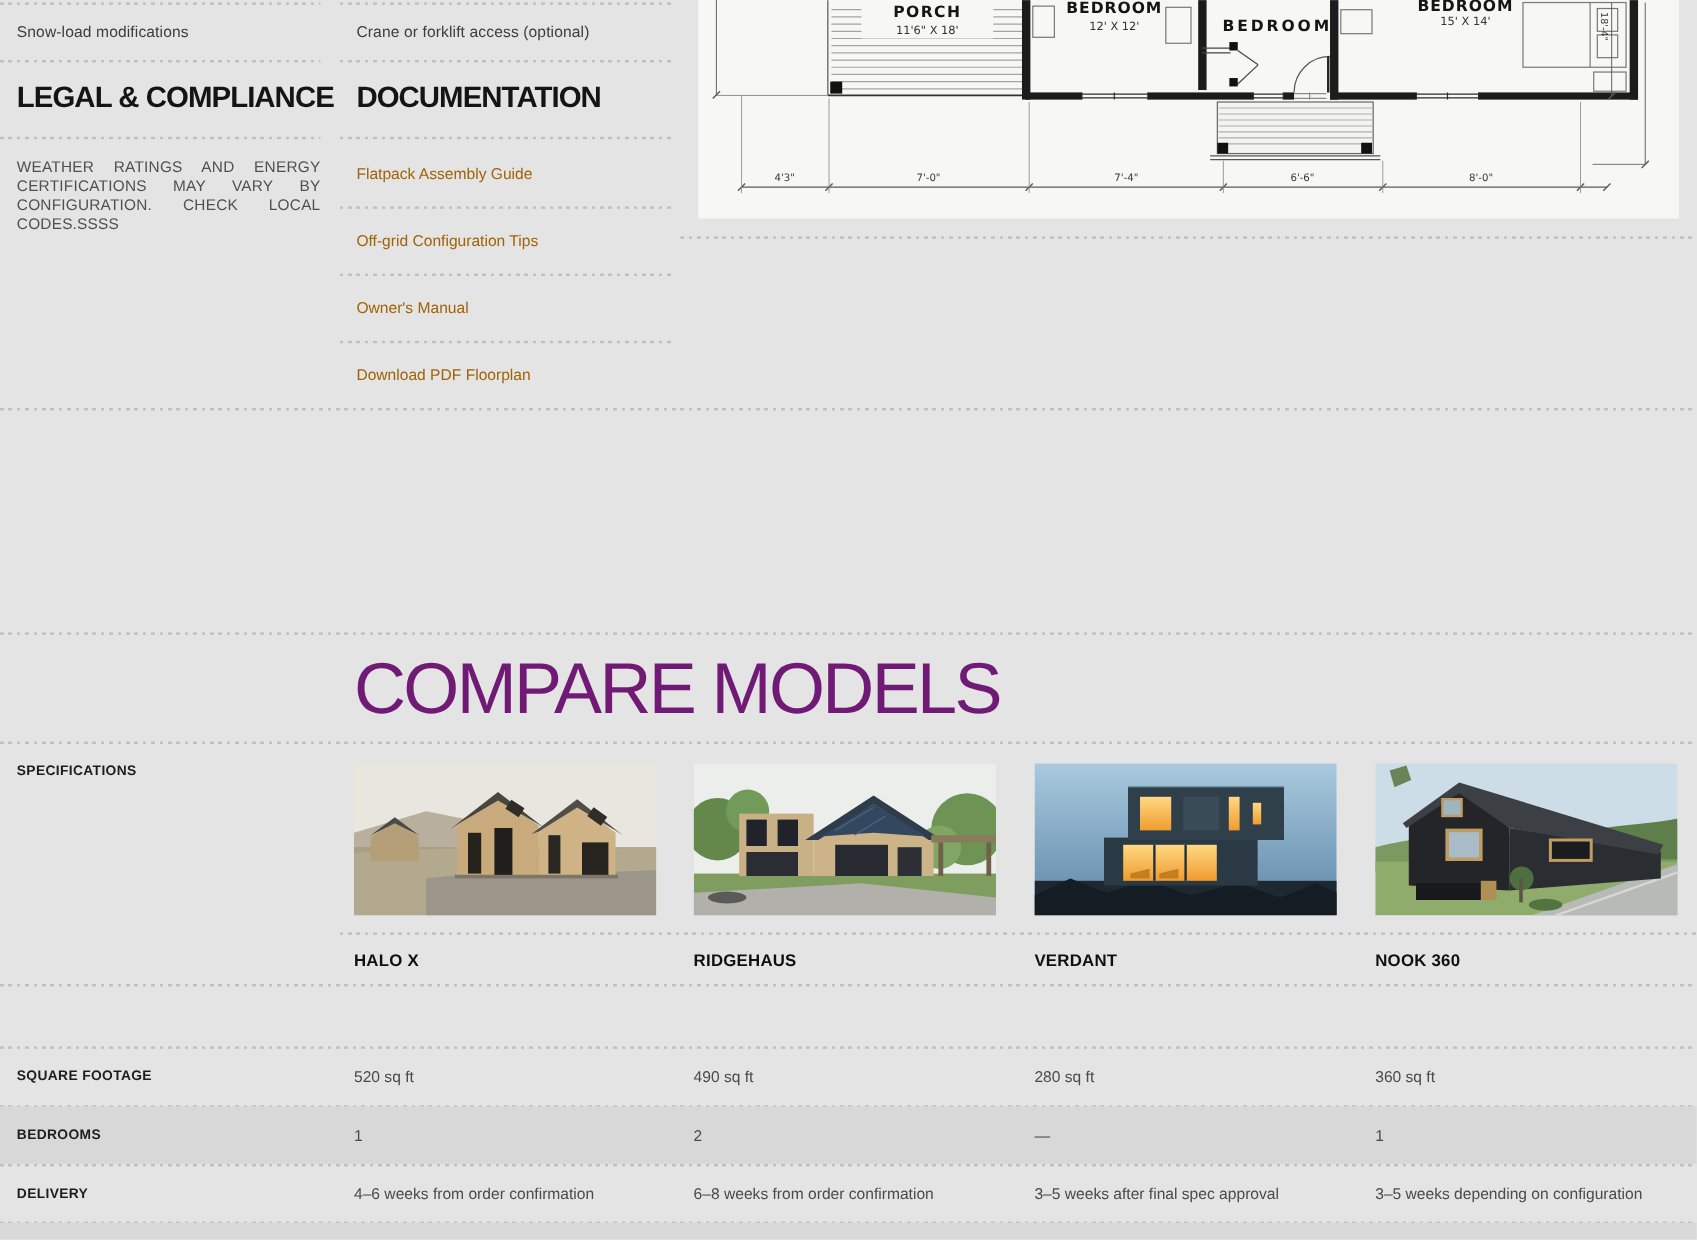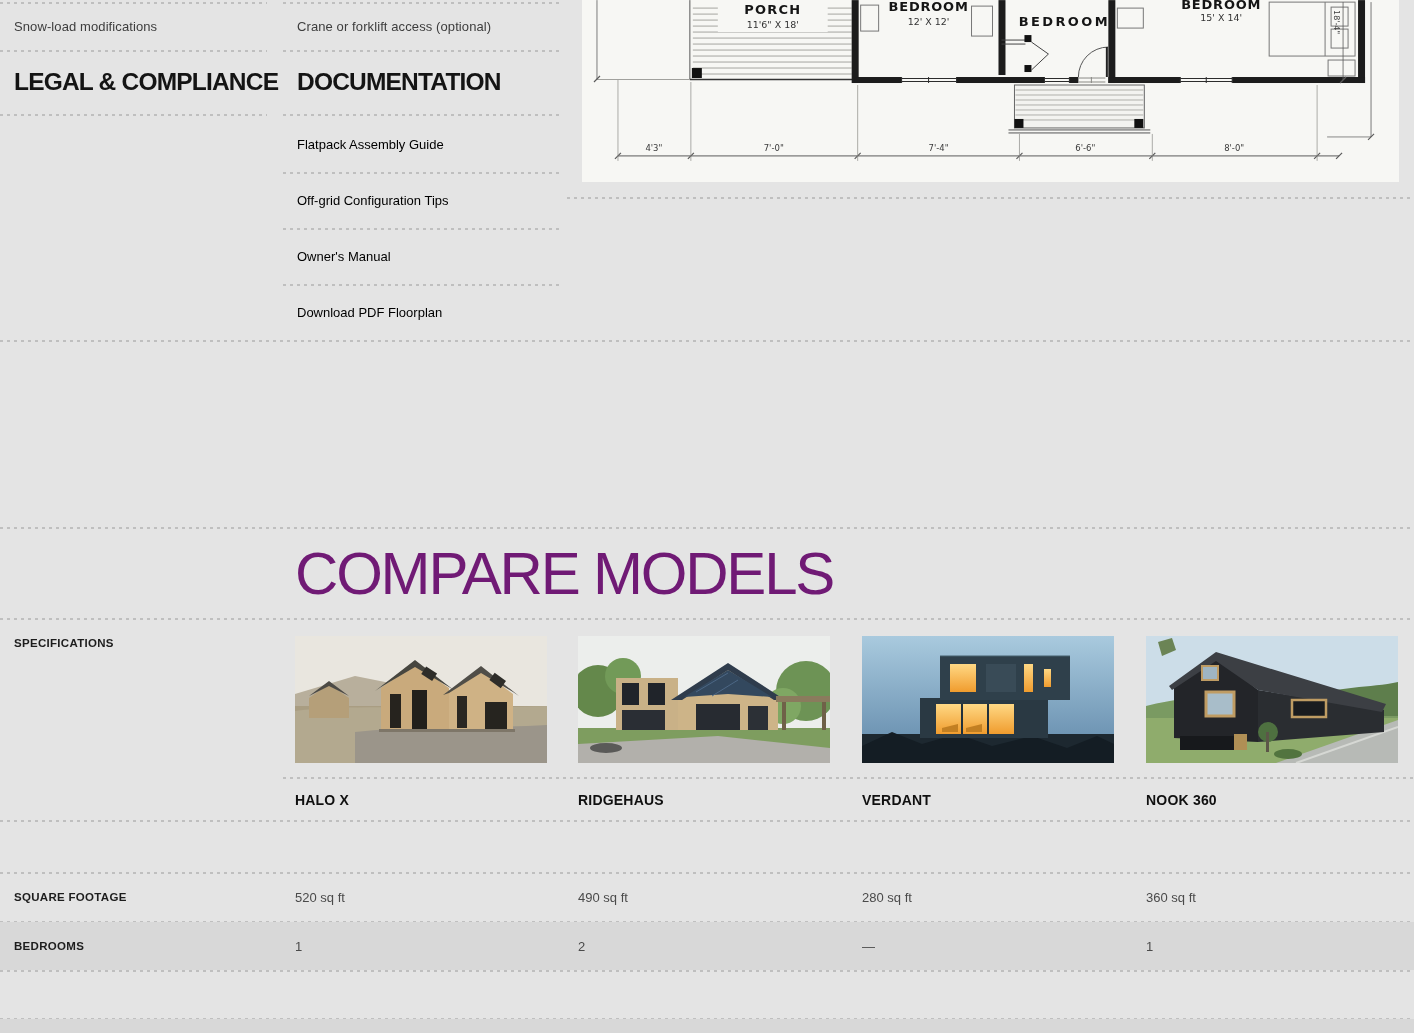--- a/index.html
+++ b/index.html
@@ -5,21 +5,21 @@
   *{margin:0;padding:0;box-sizing:border-box}
   html,body{width:1414px;height:1033px;overflow:hidden;background:#e4e4e4;
     font-family:"Liberation Sans","DejaVu Sans",sans-serif;}
   .page{position:relative;width:1414px;height:1033px;background:#e4e4e4;overflow:hidden}
   .dash{position:absolute;height:2px;
     background:repeating-linear-gradient(90deg,#bfbfbf 0 3px,transparent 3px 7px)}
   .small-row{position:absolute;font-size:13px;color:#3d3d3d;letter-spacing:.1px}
   .h-section{position:absolute;font-size:24.5px;letter-spacing:-.8px;color:#141414;font-weight:700}
   .disclaimer{position:absolute;font-size:12.8px;color:#4f4f4f;text-align:justify;
     line-height:1.24;letter-spacing:.2px;width:253px;text-transform:uppercase}
-  .doc-link{position:absolute;font-size:13px;color:#000000;cursor:pointer;text-decoration:none}
+  .doc-link{position:absolute;font-size:13px;color:#a16207;cursor:pointer;text-decoration:none}
   .plan-box{position:absolute;left:582px;top:0;width:817px;height:182px;background:#f7f7f4}
   .big-heading{position:absolute;left:295px;top:527px;height:91px;line-height:94px;
     font-size:60px;letter-spacing:-2.2px;color:#701a75;font-weight:500;white-space:nowrap}
   .spec-label{position:absolute;left:14px;top:637px;font-size:11.5px;font-weight:700;
     color:#1d1d1d;letter-spacing:.3px}
   .photo{position:absolute;top:636px;width:252px;height:127px;overflow:hidden}
   .photo svg{display:block}
   .model-name{position:absolute;top:777px;height:43px;line-height:46px;font-size:14px;
     font-weight:700;color:#101010;letter-spacing:.2px}
   .spec-row{position:absolute;left:0;width:1414px}
@@ -34,20 +34,21 @@
 </head>
 <body>
 
 <div class="page">
 
   <div class="dash" style="left:0;top:2px;width:267px"></div>
   <div class="small-row" style="left:14px;top:19px">Snow-load modifications</div>
   <div class="dash" style="left:0;top:50px;width:267px"></div>
   <div class="h-section" style="left:14px;top:68px">LEGAL &amp; COMPLIANCE</div>
   <div class="dash" style="left:0;top:114px;width:267px"></div>
+  <div class="disclaimer" style="left:14px;top:131px">WEATHER RATINGS AND ENERGY CERTIFICATIONS MAY VARY BY CONFIGURATION. CHECK LOCAL CODES.SSSS</div>
 
   <div class="dash" style="left:283px;top:2px;width:280px"></div>
   <div class="small-row" style="left:297px;top:19px">Crane or forklift access (optional)</div>
   <div class="dash" style="left:283px;top:50px;width:280px"></div>
   <div class="h-section" style="left:297px;top:68px">DOCUMENTATION</div>
   <div class="dash" style="left:283px;top:114px;width:280px"></div>
 
   <a class="doc-link" style="left:297px;top:137px">Flatpack Assembly Guide</a>
   <div class="dash" style="left:283px;top:172px;width:280px"></div>
   <a class="doc-link" style="left:297px;top:193px">Off-grid Configuration Tips</a>
@@ -330,16 +331,23 @@
 
   <div class="spec-row dark" style="top:922px;height:48px">
     <div class="rlabel">BEDROOMS</div>
     <div class="rcell c1">1</div>
     <div class="rcell c2">2</div>
     <div class="rcell c3">—</div>
     <div class="rcell c4">1</div>
   </div>
   <div class="dash" style="left:0;top:970px;width:1414px"></div>
 
+  <div class="spec-row" style="top:971px;height:47px">
+    <div class="rlabel">DELIVERY</div>
+    <div class="rcell c1">4–6 weeks from order confirmation</div>
+    <div class="rcell c2">6–8 weeks from order confirmation</div>
+    <div class="rcell c3">3–5 weeks after final spec approval</div>
+    <div class="rcell c4">3–5 weeks depending on configuration</div>
+  </div>
   <div class="dash" style="left:0;top:1018px;width:1414px"></div>
   <div class="bottom-strip"></div>
 
 </div>
 
 </body></html>

